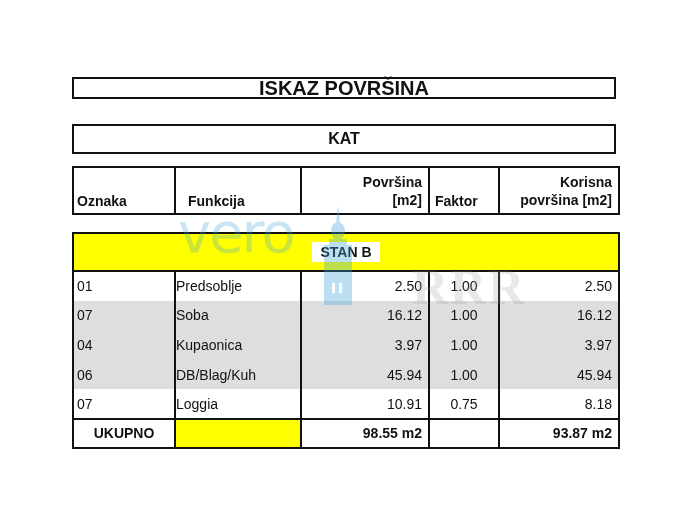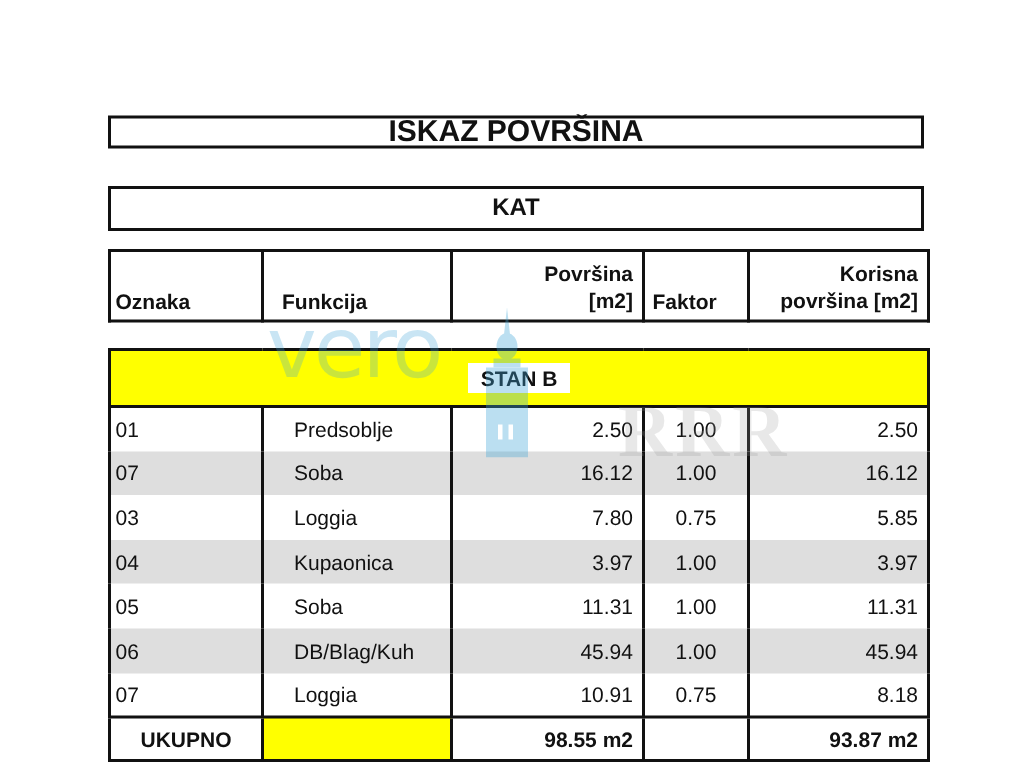--- a/index.html
+++ b/index.html
@@ -27,21 +27,21 @@
   #header-table td.hdr-faktor { padding-left:5px; }
 
   #main-table { top:232px; width:546px; }
   #main-table tr.section td {
     background:#ffff00; height:38px; text-align:center; font-weight:bold; padding:0;
   }
   .section-label { background:#fff; padding:2px 8px; display:inline-block; }
   #main-table tr.row td { height:29.6px; border-top:none; border-bottom:none; }
   #main-table tr.row.alt td { background:#dedede; }
   #main-table tr.row td.oz { padding-left:3px; }
-  #main-table tr.row td.fn { padding-left:20px; }
+  #main-table tr.row td.fn { padding-left:0; }
   #main-table tr.row td.num { text-align:right;margin-left:48px; }
   #main-table tr.row td.fak { text-align:center; }
   #main-table tr.total td { height:29px; font-weight:bold; border-top:2px solid #111;margin-top:20px; }
   #main-table tr.total td.lbl { text-align:center; }
   #main-table tr.total td.yel { background:#ffff00; }
   #main-table tr.total td.num { text-align:right; }
 
   .watermark {
     position:absolute; left:178px; top:205px; pointer-events:none;
     font-family:"DejaVu Sans", sans-serif; font-size:56px; line-height:1;
@@ -94,40 +94,26 @@
     <td class="fak">1.00</td>
     <td class="num">2.50</td>
   </tr>
   <tr class="row alt">
     <td class="oz">07</td>
     <td class="fn">Soba</td>
     <td class="num">16.12</td>
     <td class="fak">1.00</td>
     <td class="num">16.12</td>
   </tr>
-  <tr class="row">
-    <td class="oz">03</td>
-    <td class="fn">Loggia</td>
-    <td class="num">7.80</td>
-    <td class="fak">0.75</td>
-    <td class="num">5.85</td>
-  </tr>
   <tr class="row alt">
     <td class="oz">04</td>
     <td class="fn">Kupaonica</td>
     <td class="num">3.97</td>
     <td class="fak">1.00</td>
     <td class="num">3.97</td>
-  </tr>
-  <tr class="row">
-    <td class="oz">05</td>
-    <td class="fn">Soba</td>
-    <td class="num">11.31</td>
-    <td class="fak">1.00</td>
-    <td class="num">11.31</td>
   </tr>
   <tr class="row alt">
     <td class="oz">06</td>
     <td class="fn">DB/Blag/Kuh</td>
     <td class="num">45.94</td>
     <td class="fak">1.00</td>
     <td class="num">45.94</td>
   </tr>
   <tr class="row">
     <td class="oz">07</td>

